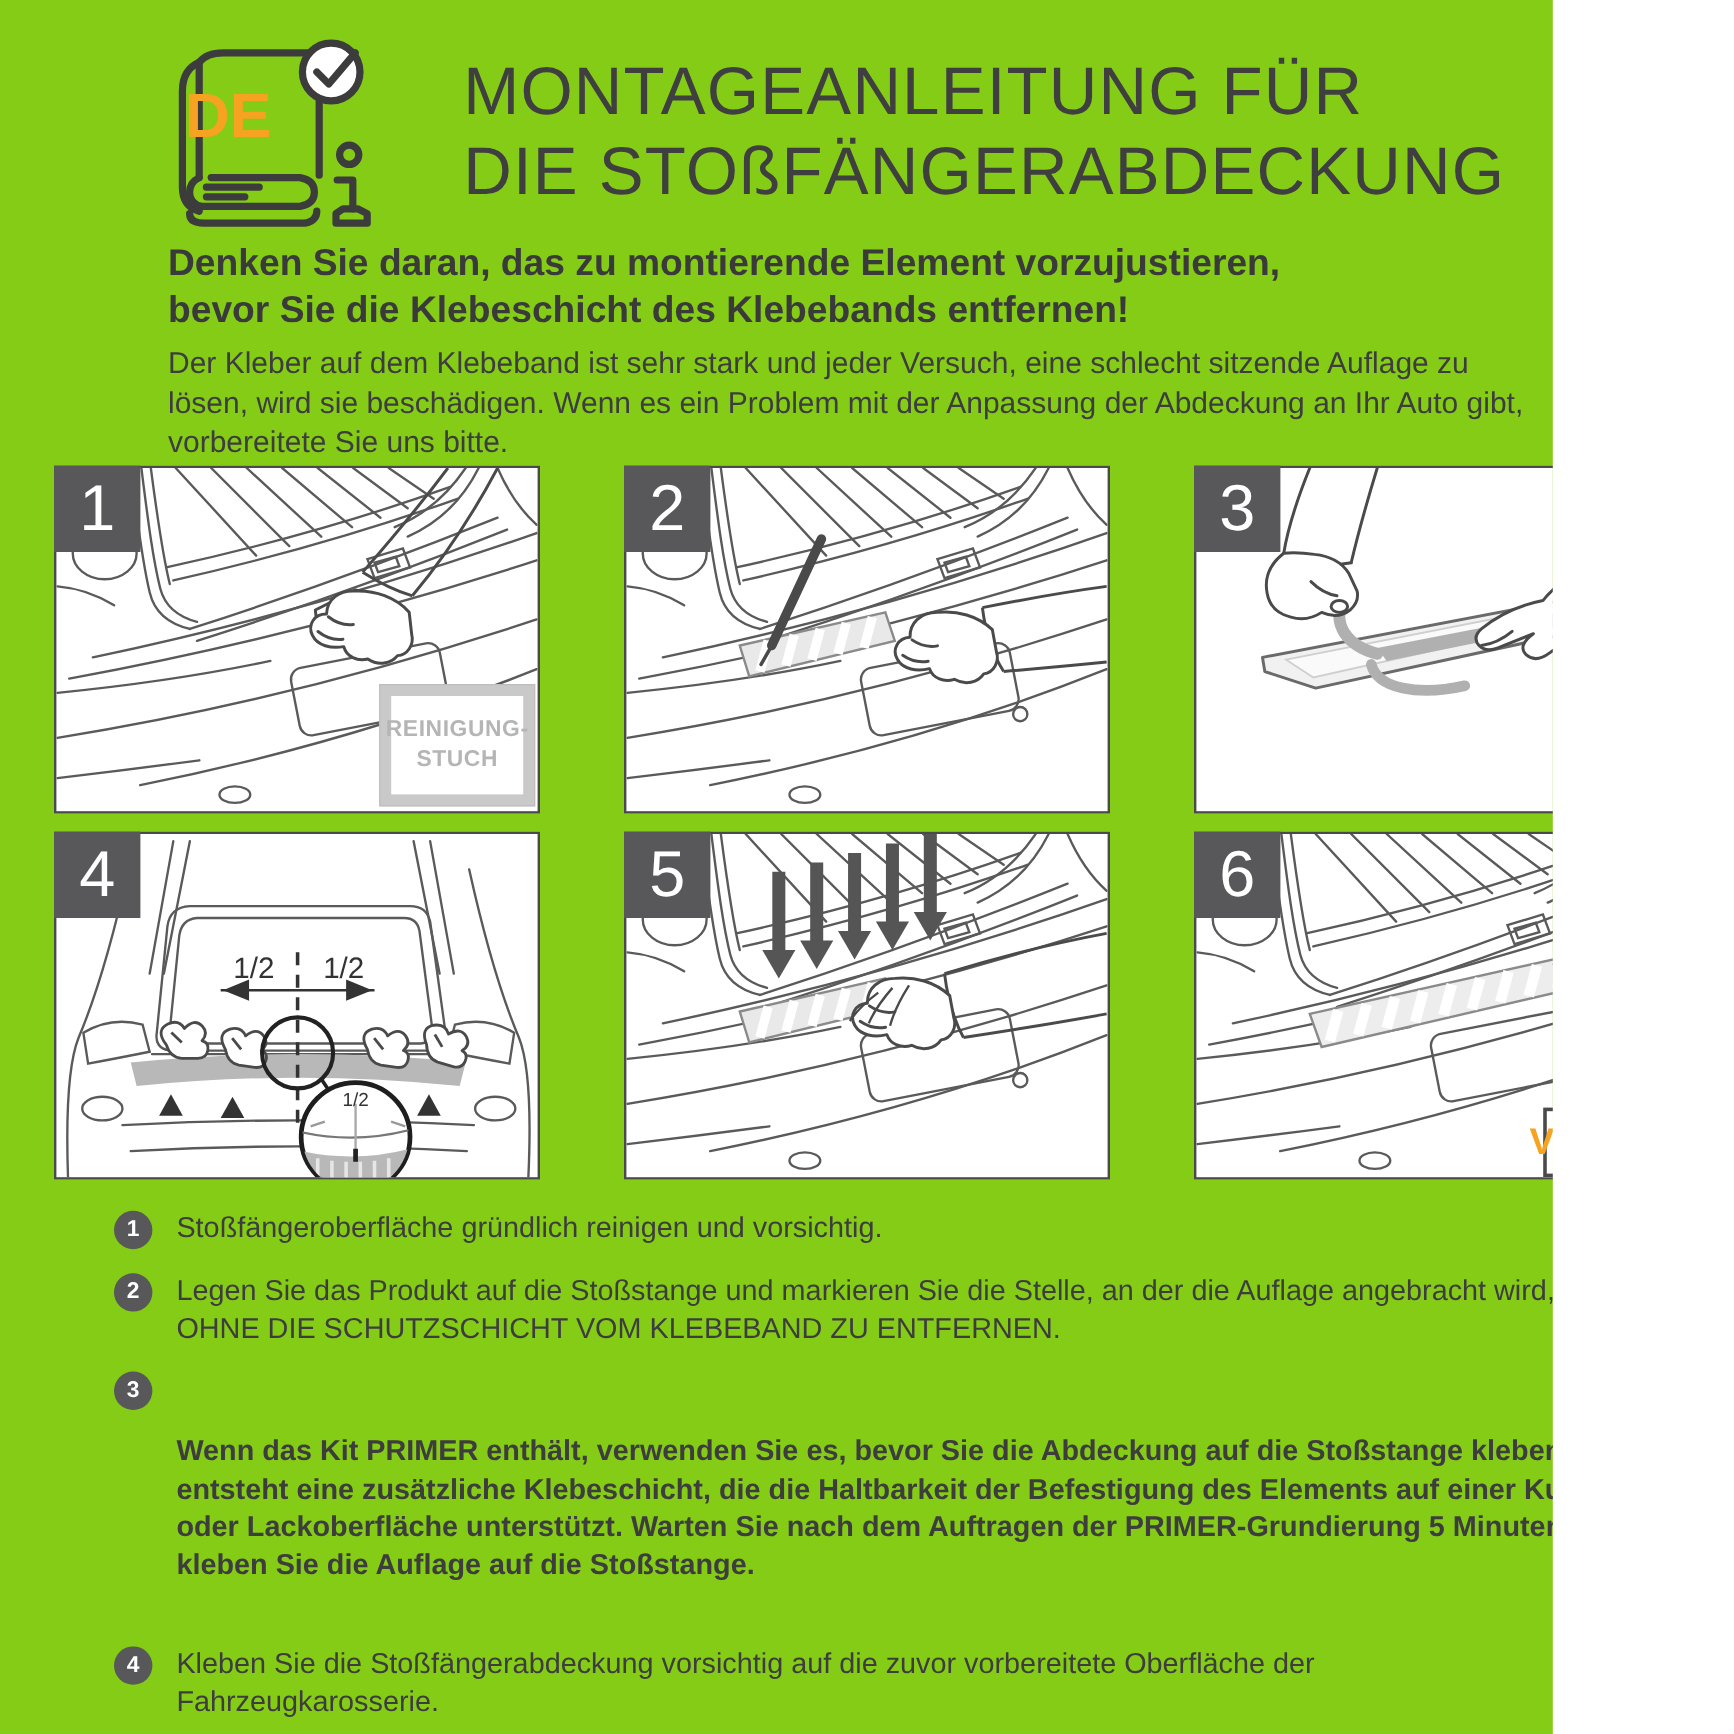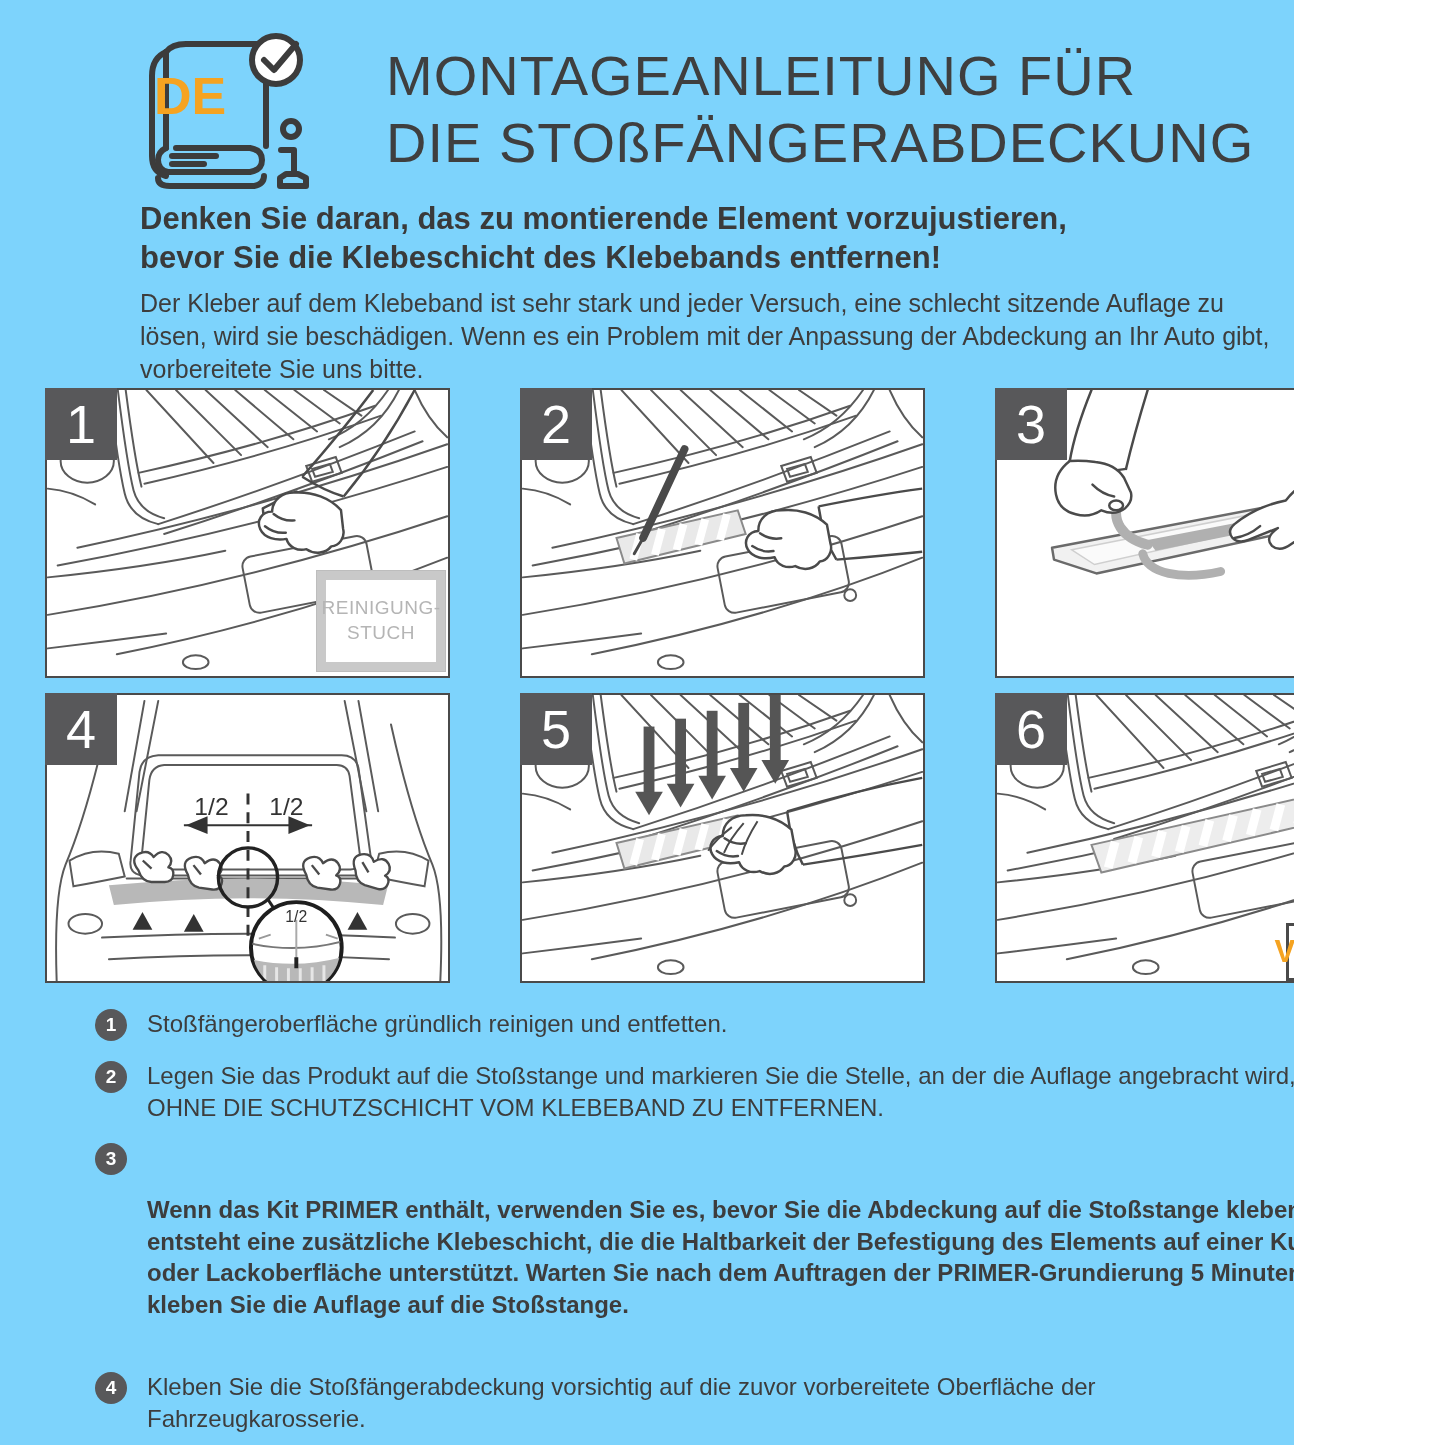--- a/index.html
+++ b/index.html
@@ -1,38 +1,38 @@
 <!DOCTYPE html>
 <html><head>
 <meta charset="utf-8">
 <style>
   * { margin:0; padding:0; box-sizing:border-box; }
   html,body { width:1445px; height:1445px; background:#fff; font-family:"Liberation Sans", sans-serif; }
-  #page { position:relative; width:1294px; height:1445px; background:#7dd3fc; overflow:hidden; }
+  #page { position:relative; width:1294px; height:1445px; background:#84cc16; overflow:hidden; }
 
   
   #brand-icon { position:absolute; left:138px; top:28px; width:185px; height:165px; }
   #page-title { position:absolute; left:386px; top:42px; font-size:56px; line-height:1.2;
                 letter-spacing:1px; color:#3f3f3f; font-weight:400; white-space:pre-line; }
 
   
   #warning-bold { position:absolute; left:140px; top:200px; font-size:31px; font-weight:700;
                   color:#3a3a3a; line-height:1.25; white-space:pre-line; }
   #intro-paragraph { position:absolute; left:140px; top:287px; font-size:25px; color:#3d3d3d;
                      line-height:1.32; white-space:pre-line; }
 
   
   .panel { position:absolute; width:405px; height:290px; background:#fff; border:2px solid #4a4a4a; }
   .panel svg.illu { position:absolute; left:0; top:0; width:100%; height:100%; }
   .badge { position:absolute; left:-2px; top:-2px; width:72px; height:72px; background:#58585a;
            color:#fff; font-size:54px; display:flex; align-items:center; justify-content:center; }
   .cloth-label { position:absolute; right:2px; bottom:4px; width:130px; height:102px;
                  background:#c9c9c9; padding:9px; border:1px solid #bdbdbd; }
   .cloth-label .inner { width:100%; height:100%; background:#fff; display:flex; align-items:center;
-                 justify-content:center; text-align:center; color:#b5b5b5; font-weight:400;
+                 justify-content:center; text-align:center; color:#b5b5b5; font-weight:700;
                  font-size:19px; line-height:1.3; white-space:pre-line; letter-spacing:0.5px; }
   .ready-label { position:absolute; right:0px; bottom:0px; width:112px; height:58px; background:#fff;
                  border:3px solid #4a4a4a; display:flex; align-items:center; justify-content:center;
                  color:#f5a321; font-weight:700; font-size:31px; letter-spacing:0.5px; }
 
   
   #steps { position:absolute; left:95px; top:1008px; width:1305px; }
   .step { display:flex; gap:20px; margin-bottom:19px; }
   .step-bullet { flex:0 0 32px; width:32px; height:32px; border-radius:50%; background:#58585a;
                  color:#fff; font-size:19px; font-weight:700; display:flex; align-items:center;
@@ -321,21 +321,21 @@
         </g>
       </g>
     </svg>
     <div class="badge">6</div>
     <div class="ready-label">Versuch!</div>
   </div>
 
   <div id="steps">
     <div class="step">
       <div class="step-bullet">1</div>
-      <div class="step-text">Stoßfängeroberfläche gründlich reinigen und entfetten.</div>
+      <div class="step-text">Stoßfängeroberfläche gründlich reinigen und vorsichtig.</div>
     </div>
     <div class="step">
       <div class="step-bullet">2</div>
       <div class="step-text">Legen Sie das Produkt auf die Stoßstange und markieren Sie die Stelle, an der die Auflage angebracht wird,
 OHNE DIE SCHUTZSCHICHT VOM KLEBEBAND ZU ENTFERNEN.</div>
     </div>
     <div class="step">
       <div class="step-bullet">3</div>
       <div class="step-text">
         <span class="bold-part">Wenn das Kit PRIMER enthält, verwenden Sie es, bevor Sie die Abdeckung auf die Stoßstange kleben. Es

